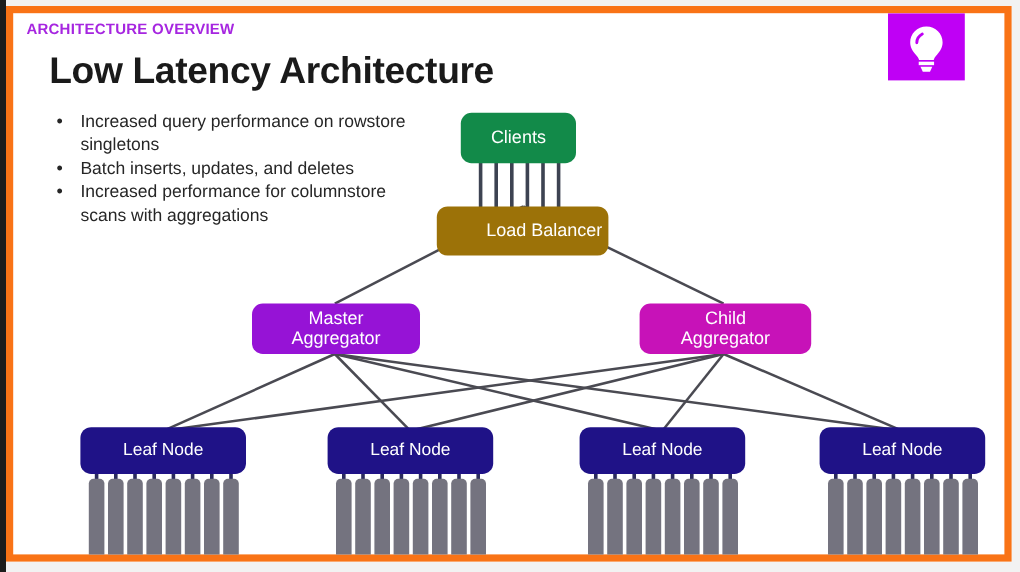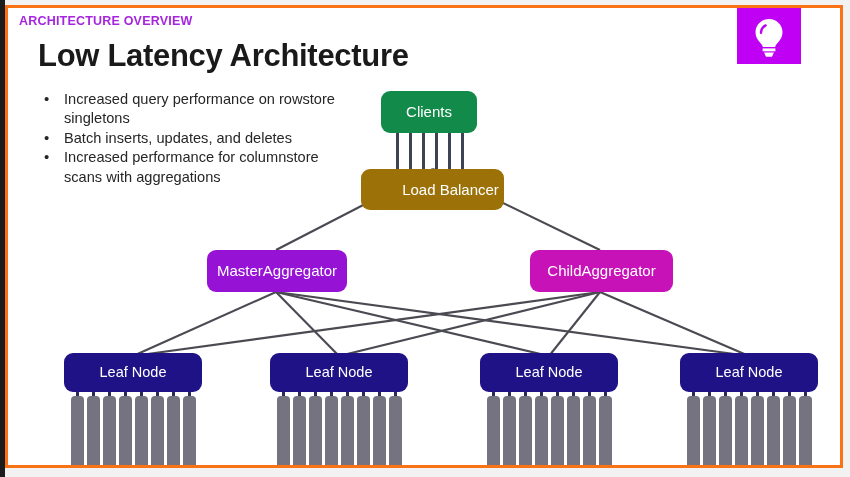--- a/index.html
+++ b/index.html
@@ -29,21 +29,21 @@
     z-index: 40;
   }
   
   .slide {
     position: absolute;
     left: 5px;
     top: 5px;
     width: 838px;
     height: 463px;
     background: #ffffff;
-    border: 3px solid #f97316;
+    border: 6px solid #f97316;
     box-sizing: border-box;
     overflow: hidden;
   }
 
   
   .eyebrow {
     position: absolute;
     left: 11px;
     top: 6px;
     font-size: 12.5px;
@@ -202,26 +202,26 @@
       <div class="stem" style="left:401px; top:119px; height:43px;"></div>
       <div class="stem" style="left:414px; top:119px; height:43px;"></div>
       <div class="stem" style="left:427px; top:119px; height:43px;"></div>
       <div class="stem" style="left:440px; top:119px; height:43px;"></div>
       <div class="stem" style="left:453px; top:119px; height:43px;"></div>
 
       <div class="node loadbalancer" style="left:353px; top:157px; width:143px; height:41px;padding-left:36px;">
         <span>Load Balancer</span>
       </div>
 
-      <div class="node master-agg" style="left:199px; top:238px; width:140px; height:42px; flex-direction:row;">
+      <div class="node master-agg" style="left:199px; top:238px; width:140px; height:42px; flex-direction:column;">
         <span>Master</span>
         <span>Aggregator</span>
       </div>
 
-      <div class="node child-agg" style="left:522px; top:238px; width:143px; height:42px; flex-direction:row;">
+      <div class="node child-agg" style="left:522px; top:238px; width:143px; height:42px; flex-direction:column;">
         <span>Child</span>
         <span>Aggregator</span>
       </div>
 
       <div class="node leaf" style="left:56px; top:341px; width:138px; height:39px;">
         <span>Leaf Node</span>
       </div>
       <div class="node leaf" style="left:262px; top:341px; width:138px; height:39px;">
         <span>Leaf Node</span>
       </div>

